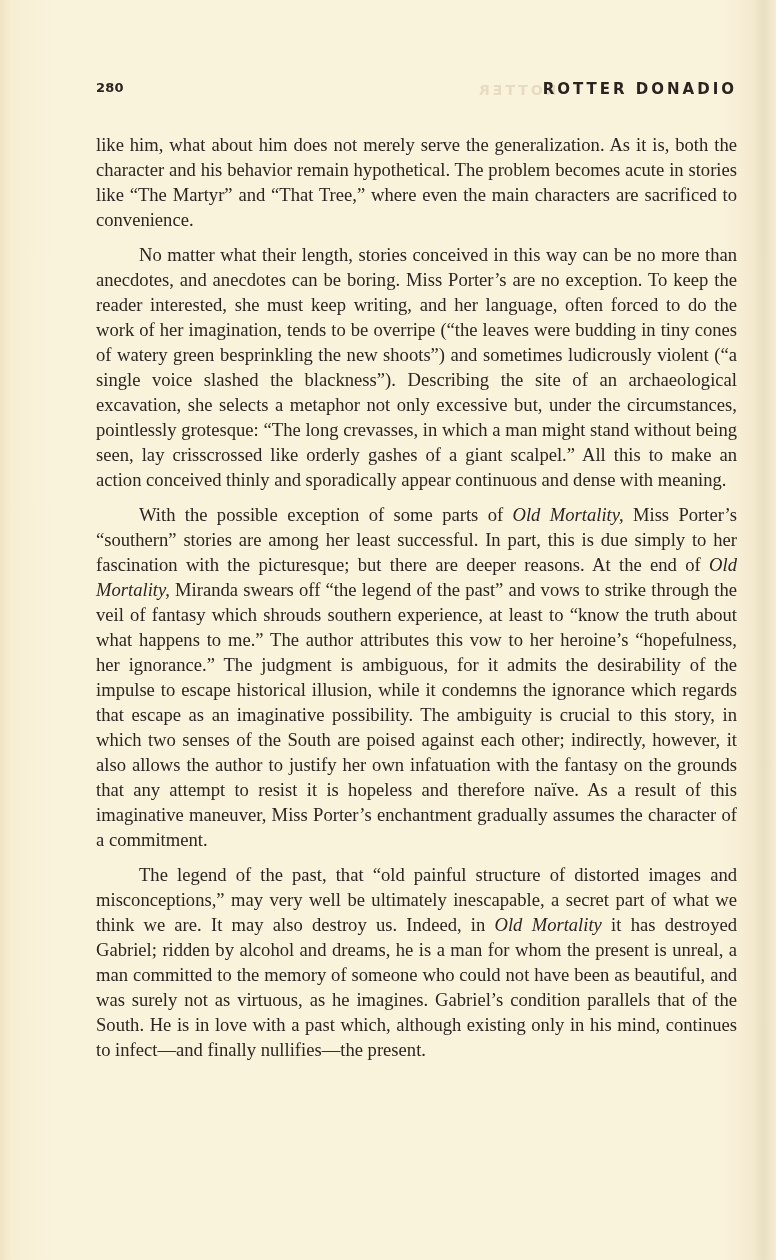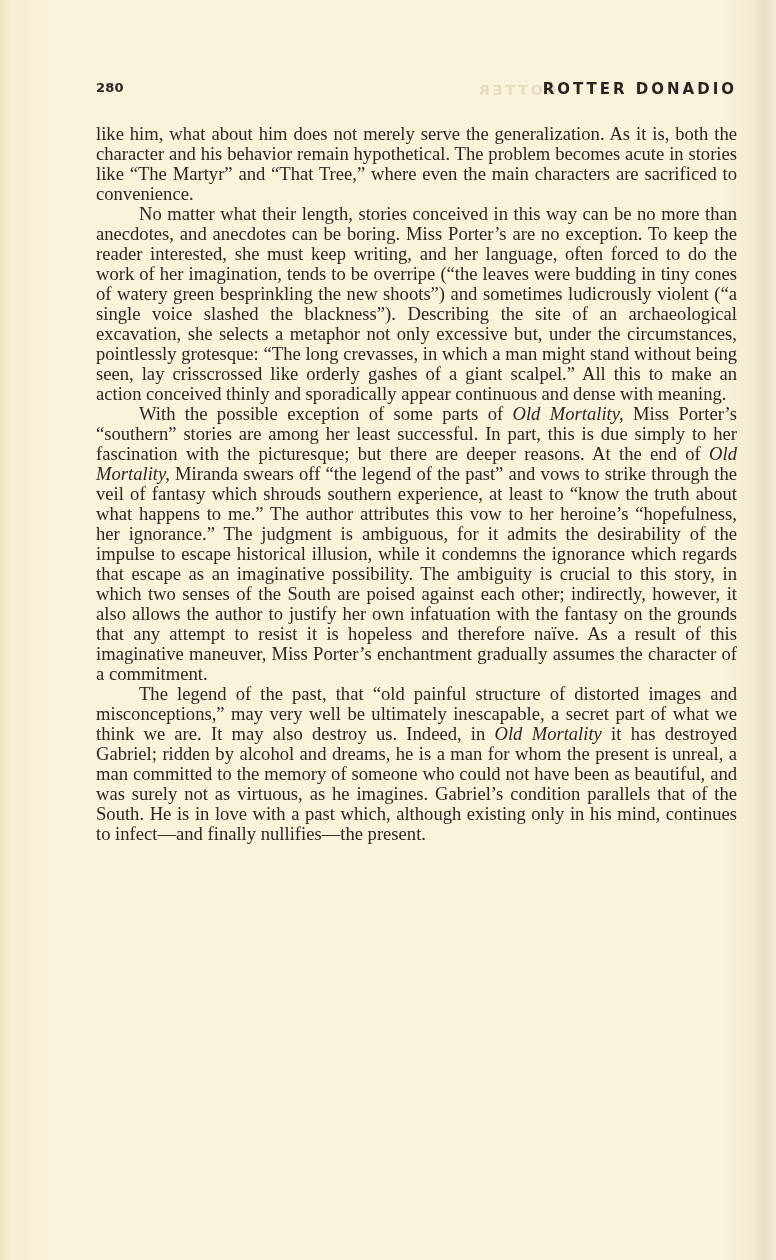--- a/index.html
+++ b/index.html
@@ -67,36 +67,37 @@
       top: 2px;
       font-family: "DejaVu Sans", sans-serif;
       font-weight: bold;
       font-size: 14px;
       letter-spacing: 3px;
       color: #e6dcc0;
       transform: scaleX(-1);
     }
     .body-text {
       position: absolute;
-      top: 124px;
+      top: 132px;
       left: 96px;
       width: 641px;
       font-family: "Liberation Serif", serif;
       font-size: 18.6px;
-      line-height: 20px;
+      line-height: 25px;
       color: #2b2622;
       text-align: justify;
       text-align-last: auto;
     }
     .body-text p {
       margin: 0;
       text-indent: 0;
     }
     .body-text p.indent {
       text-indent: 43px;
+      margin-top: 10px;
     }
     .body-text em {
     }
   </style>
 </head>
 <body>
 
 <div class="page">
   <div class="edge">
     <div class="edge-mark" style="top:0;height:110px;"></div>

